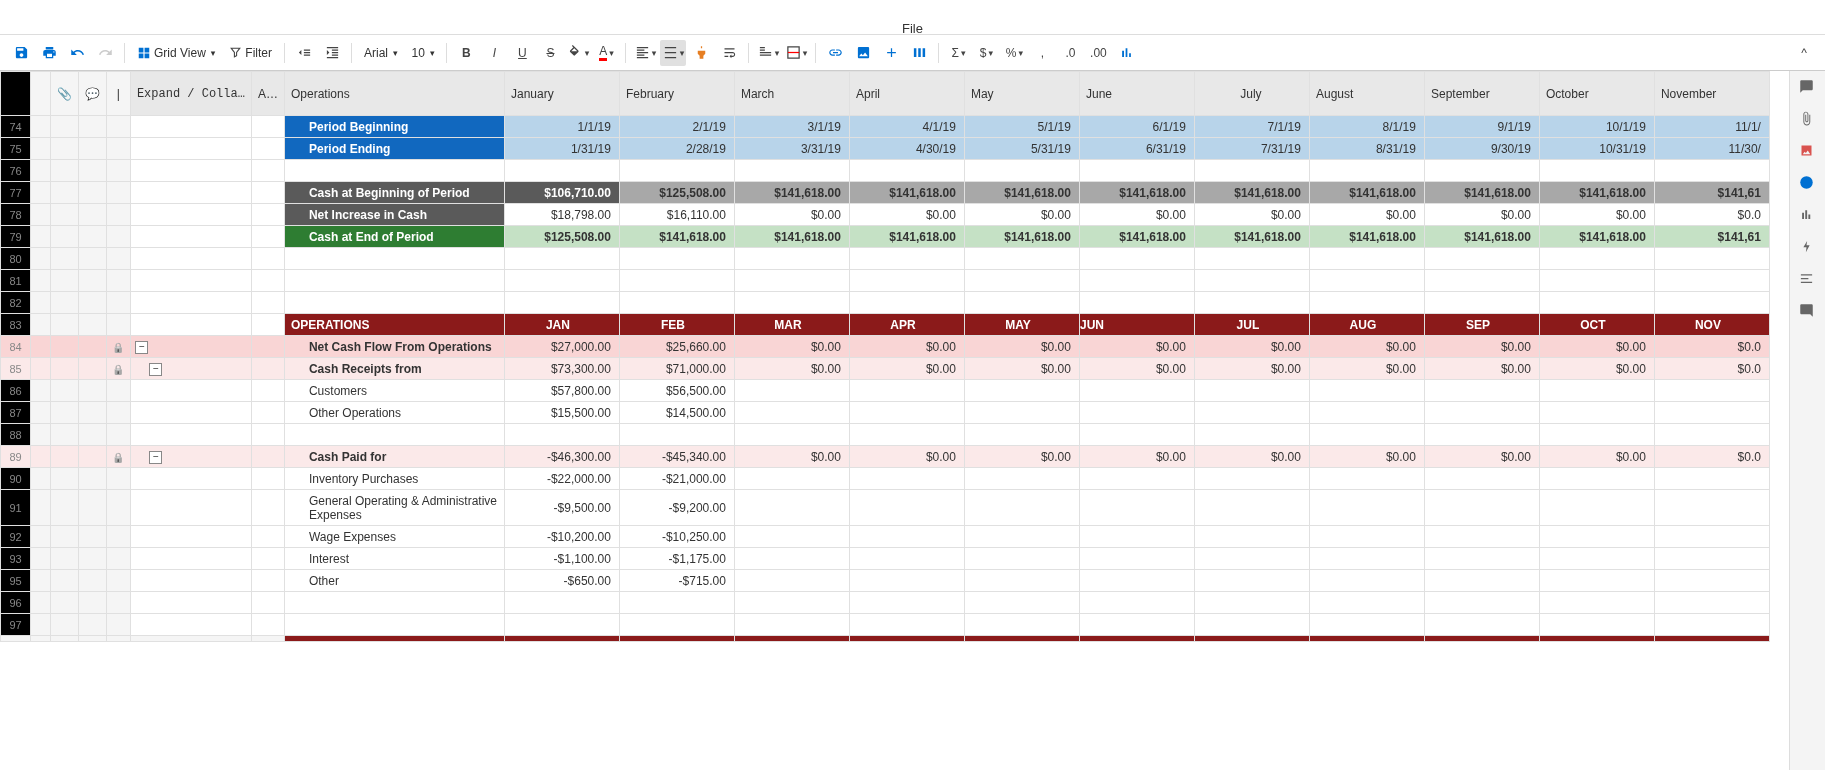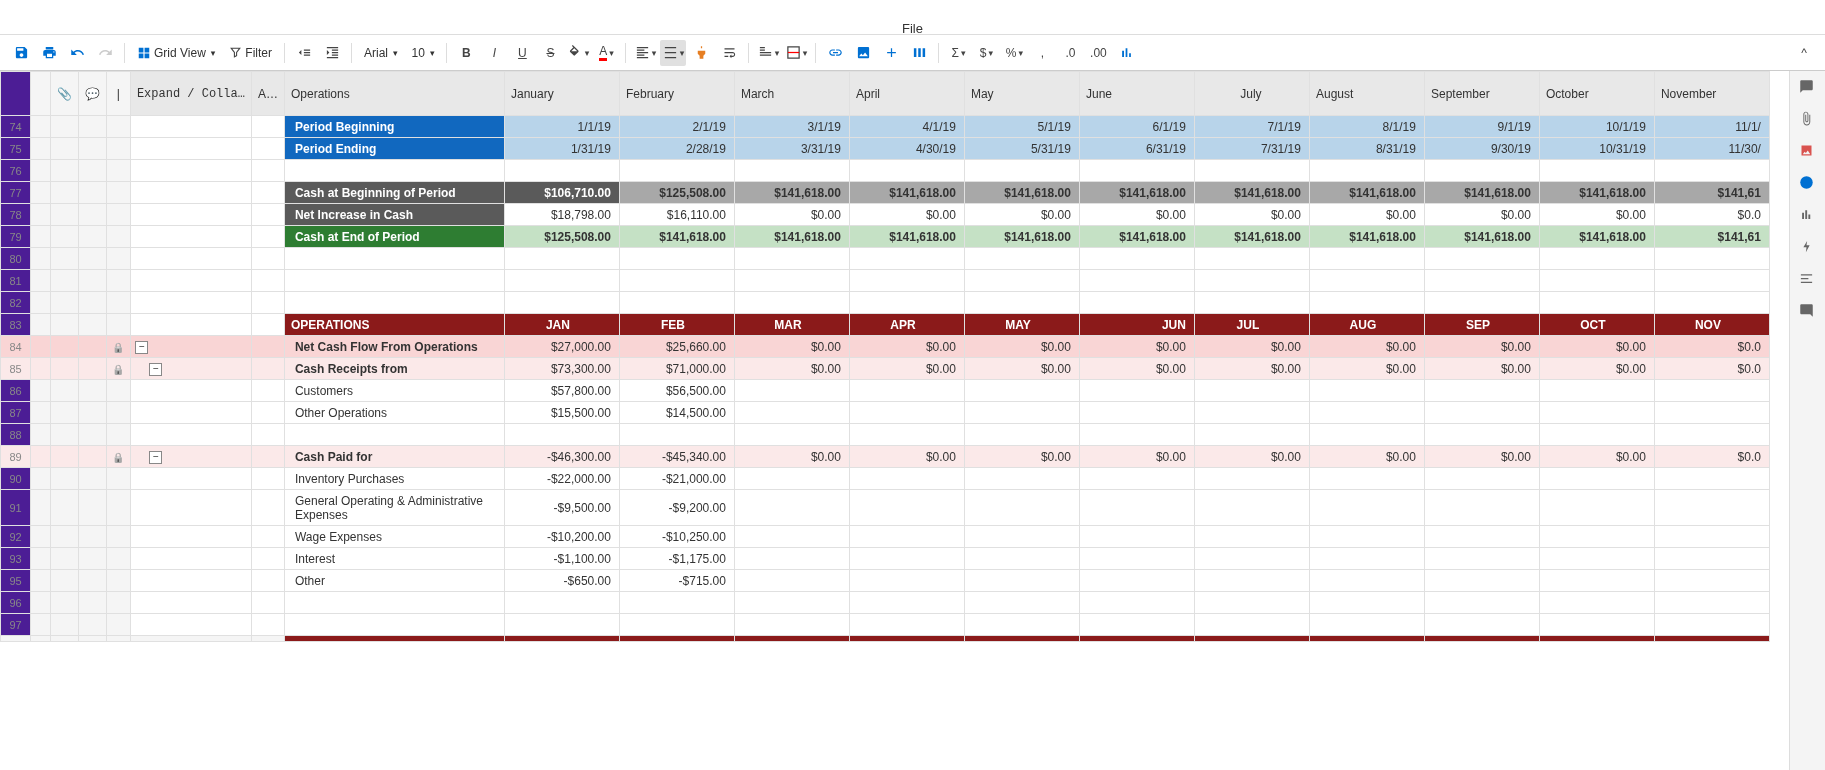--- a/index.html
+++ b/index.html
@@ -24,28 +24,28 @@
 
 .grid-wrap { flex: 1; display: flex; overflow: hidden; }
 .grid { flex: 1; overflow: auto; }
 .right-sidebar { width: 36px; background: #f4f4f4; border-left: 1px solid #ddd; display: flex; flex-direction: column; align-items: center; padding-top: 8px; gap: 14px; }
 .right-sidebar .ic { width: 18px; height: 18px; color: #666; cursor: pointer; }
 
 
 table { border-collapse: collapse; table-layout: fixed; }
 th, td { border: 1px solid #e0e0e0; height: 22px; overflow: hidden; white-space: nowrap; text-overflow: ellipsis; }
 thead th { background: #e8e8e8; font-weight: normal; font-size: 12px; text-align: left; padding: 4px 6px; height: 44px; vertical-align: middle; position: sticky; top: 0; }
-.rownum { width: 30px; text-align: center; color: #888; font-size: 11px; background: #4c1d95; }
+.rownum { width: 30px; text-align: center; color: #888; font-size: 11px; background: #000000; }
 .narrow { width: 20px; background: #f5f5f5; }
 .narrow2 { width: 24px; background: #f5f5f5; text-align: center; }
 .exp-col { width: 60px; font-family: Liberation Mono, monospace; }
 .a-col { width: 30px; }
 .desc-col { width: 220px; }
 .month-col { width: 115px; text-align: right; padding-right: 8px; }
-td.desc-col { padding-left: 10px; font-size: 12px; }
+td.desc-col { padding-left: 24px; font-size: 12px; }
 td.month-col { text-align: right; padding-right: 8px; font-size: 12px; }
 
 
 .row-blue td.desc-col { background: #1168bf; color: #fff; font-weight: bold; }
 .row-blue td.month-col { background: #b8d4ea; }
 .row-darkgray td.desc-col { background: #5a5a5a; color: #fff; font-weight: bold; }
 .row-darkgray td.month-col { background: #a8a8a8; font-weight: bold; }
 .row-darkgray2 td.desc-col { background: #5a5a5a; color: #fff; font-weight: bold; }
 .row-green td.desc-col { background: #2e7d32; color: #fff; font-weight: bold; }
 .row-green td.month-col { background: #c5e1c5; font-weight: bold; }
@@ -448,21 +448,21 @@
               <td class="narrow"></td>
               <td class="narrow2"></td>
               <td class="exp-col"></td>
               <td class="a-col"></td>
               <td class="desc-col">OPERATIONS</td>
               <td class="month-col" style="text-align: center;">JAN</td>
               <td class="month-col" style="text-align: center;">FEB</td>
               <td class="month-col" style="text-align: center;">MAR</td>
               <td class="month-col" style="text-align: center;">APR</td>
               <td class="month-col" style="text-align: center;">MAY</td>
-              <td class="month-col" style="text-align: right;">JUN</td>
+              <td class="month-col" style="text-align: left;">JUN</td>
               <td class="month-col" style="text-align: center;">JUL</td>
               <td class="month-col" style="text-align: center;">AUG</td>
               <td class="month-col" style="text-align: center;">SEP</td>
               <td class="month-col" style="text-align: center;">OCT</td>
               <td class="month-col" style="text-align: center;">NOV</td>
             </tr>
             <tr class="row-pink">
               <td class="rownum">84</td>
               <td class="narrow"></td>
               <td class="narrow"></td>

